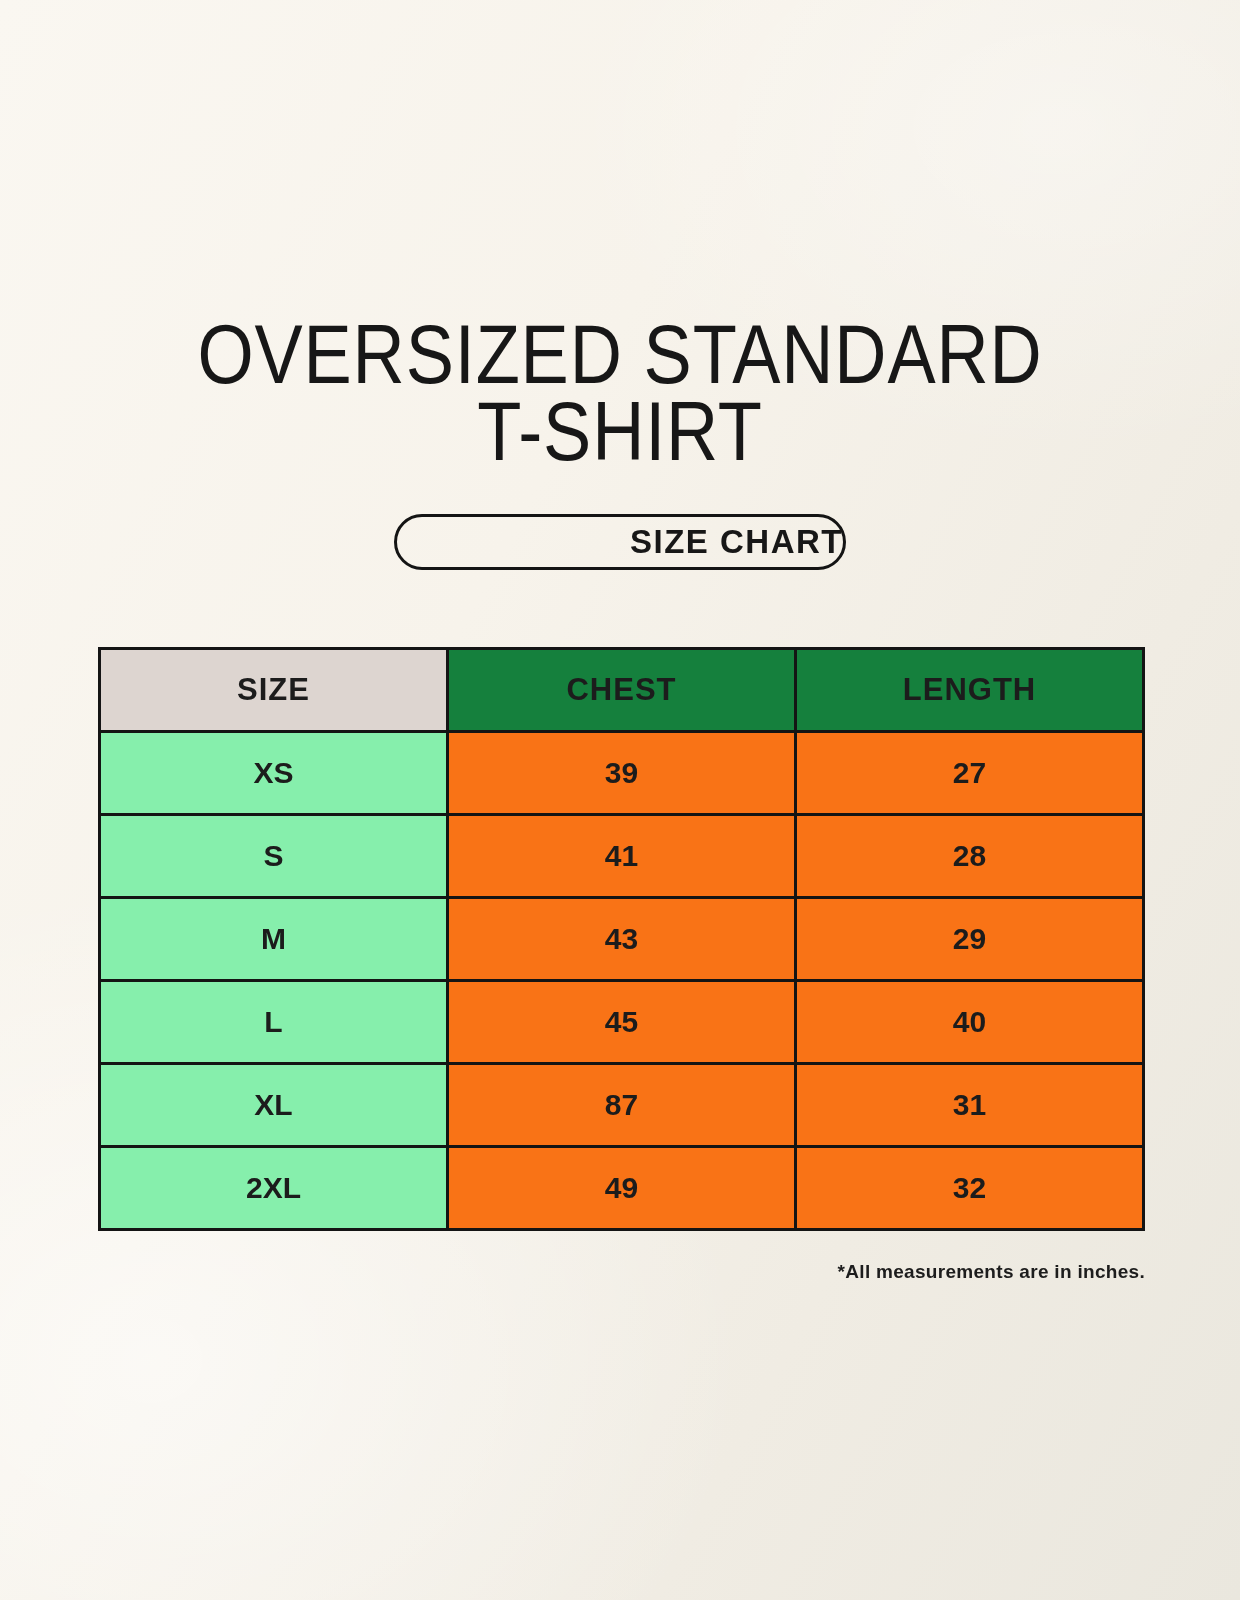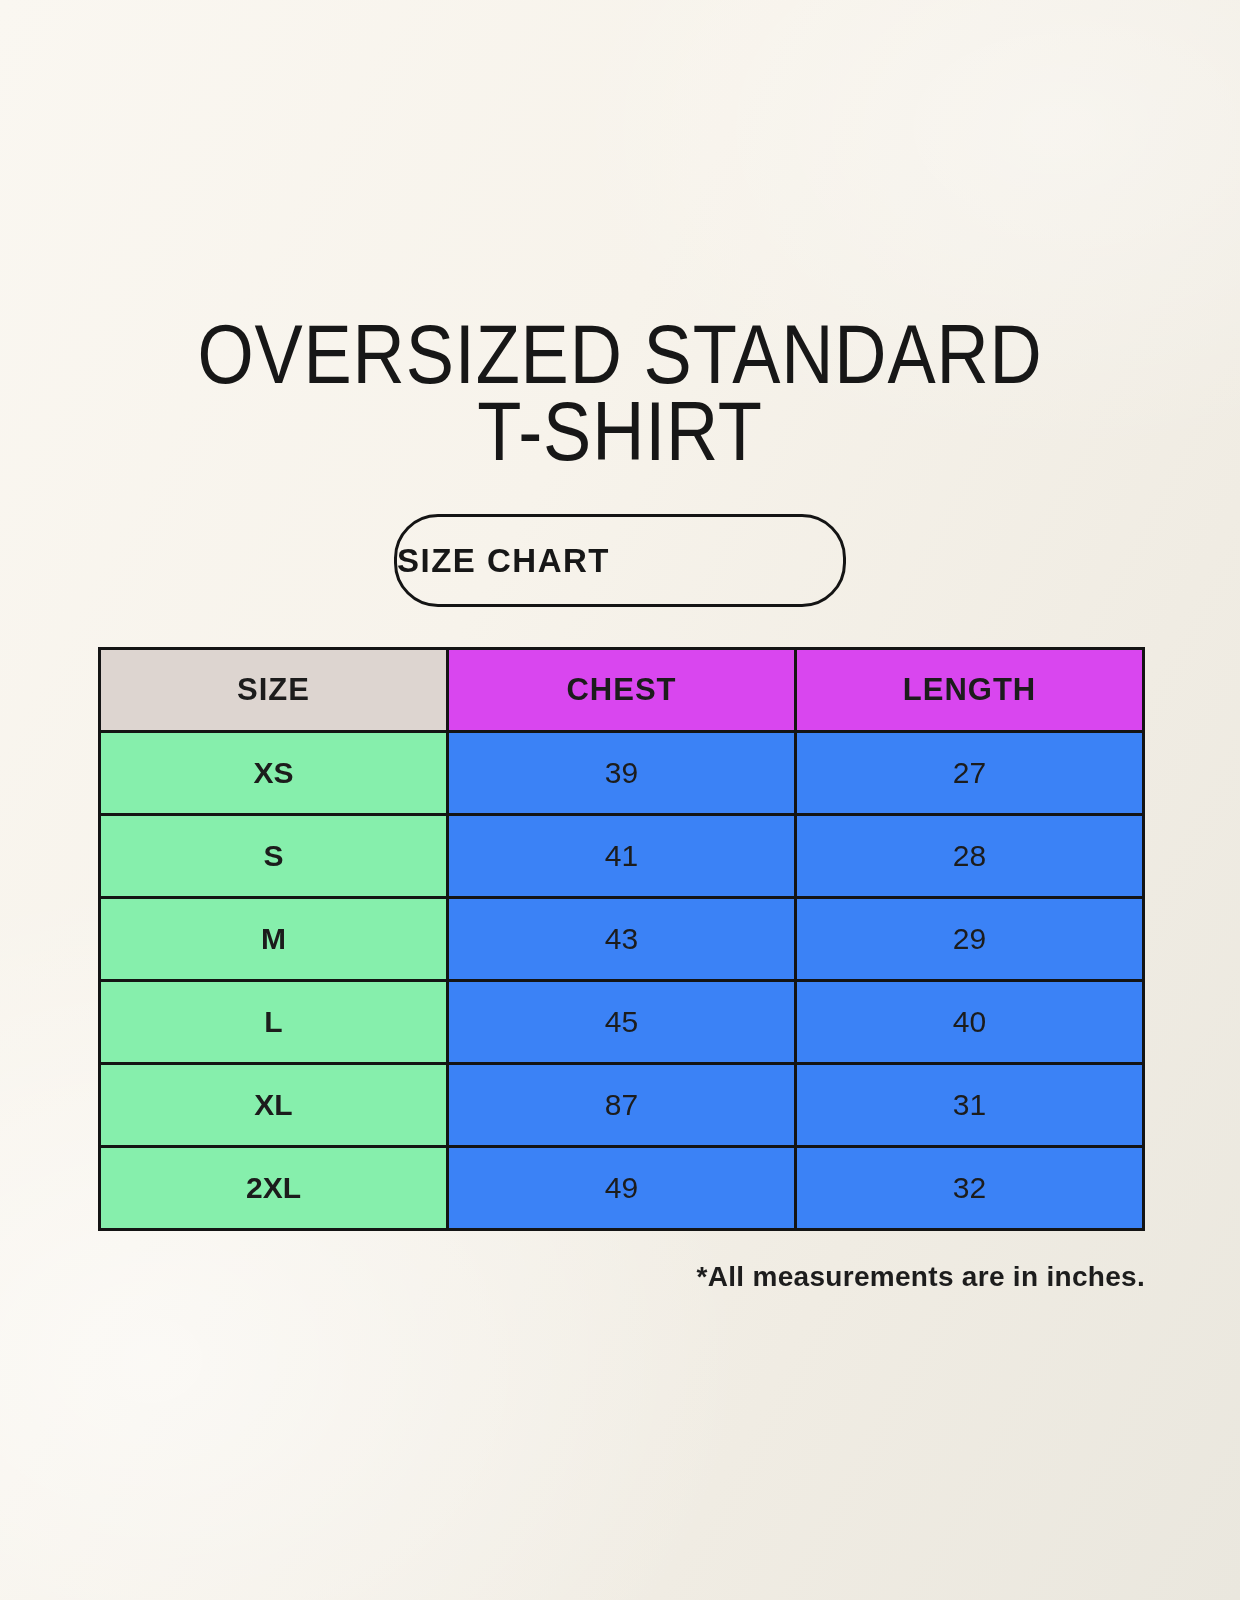--- a/index.html
+++ b/index.html
@@ -27,24 +27,24 @@
     color: #171717;
     transform: scaleX(0.86);
     transform-origin: 50% 0;
   }
   .title .line { display: block; }
 
   .badge {
     position: absolute;
     top: 514px; left: 50%;
     transform: translateX(-50%);
-    width: 452px; height: 93px;
+    width: 452px; height: 56px;
     border: 3px solid #141414;
     border-radius: 44px;
-    display: flex; align-items: center; justify-content: flex-start;
+    display: flex; align-items: center; justify-content: flex-end;
     background: transparent;
   }
   .badge span {
     font-size: 33px;
     font-weight: 700;
     letter-spacing: 1.5px;
     color: #171717;
   }
 
   table.size-table {
@@ -61,30 +61,30 @@
     vertical-align: middle;
     font-size: 30px;
     color: #1c1c1c;
   }
   .size-table thead th {
     font-size: 31px;
     font-weight: 700;
     letter-spacing: 1px;
   }
   .cell-gray  { background: #ddd5d0; }
-  .cell-pink  { background: #d946ef; }
-  .cell-cream { background: #3b82f6; font-weight: 400; }
+  .cell-pink  { background: #15803d; }
+  .cell-cream { background: #f97316; font-weight: 700; }
   .size-table tbody th { background: #86efac; font-weight: 700; font-size: 30px; }
 
   .footnote {
     position: absolute;
     top: 1261px; left: 98px;
     width: 1047px;
     text-align: right;
-    font-size: 28px;
+    font-size: 19px;
     font-weight: 700;
     letter-spacing: 0.3px;
     color: #1d1d1d;
   }
 </style>
 </head>
 <body>
 
 <div class="page">
 

